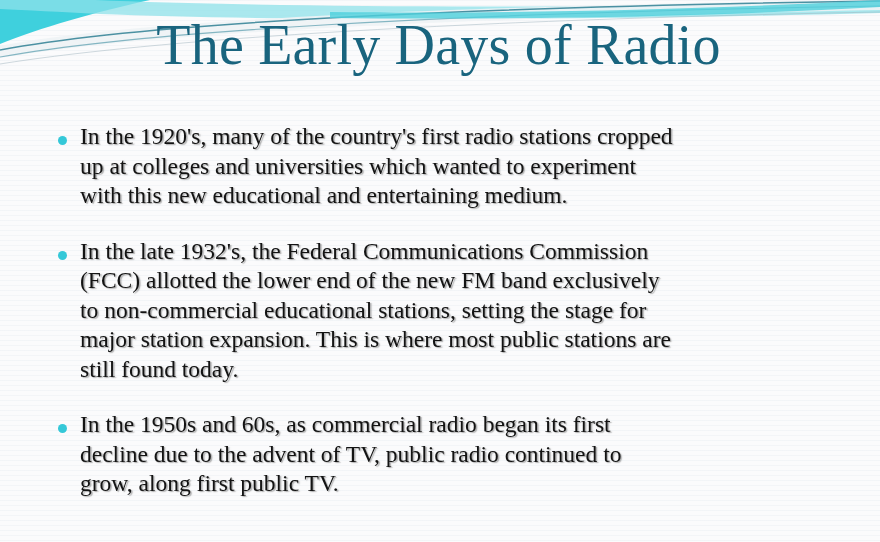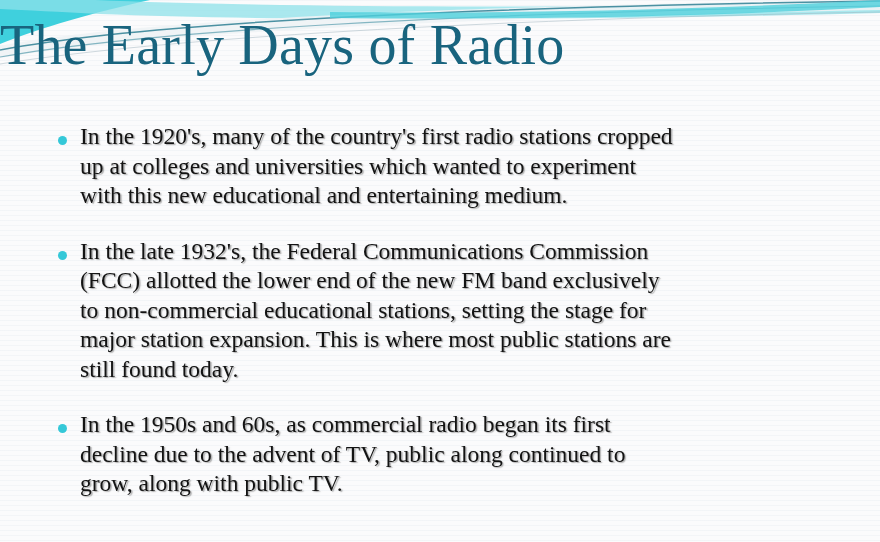--- a/index.html
+++ b/index.html
@@ -44,21 +44,21 @@
     height: 120px;
     z-index: 2;
     pointer-events: none;
   }
 
   #title {
     position: absolute;
     top: 13px;
     left: 0;
     width: 877px;
-    text-align: left;
+    text-align: center;
     z-index: 4;
     font-family: "Liberation Serif", "DejaVu Serif", serif;
     font-size: 56px;
     line-height: 64px;
     letter-spacing: 0.2px;
     color: #19647e;
     white-space: nowrap;
   }
 
   #body-content {
@@ -128,18 +128,18 @@
       <div class="bullet-text">In the 1920's, many of the country's first radio stations cropped up at colleges and universities which wanted to experiment with this new educational and entertaining medium.</div>
     </div>
 
     <div class="bullet-row">
       <span class="bullet-dot"></span>
       <div class="bullet-text">In the late 1932's, the Federal Communications Commission (FCC) allotted the lower end of the new FM band exclusively to non-commercial educational stations, setting the stage for major station expansion. This is where most public stations are still found today.</div>
     </div>
 
     <div class="bullet-row">
       <span class="bullet-dot"></span>
-      <div class="bullet-text">In the 1950s and 60s, as commercial radio began its first decline due to the advent of TV, public along continued to grow, along with public TV.</div>
+      <div class="bullet-text">In the 1950s and 60s, as commercial radio began its first decline due to the advent of TV, public radio continued to grow, along first public TV.</div>
     </div>
 
   </div>
 
 </div>
 
 </body></html>

